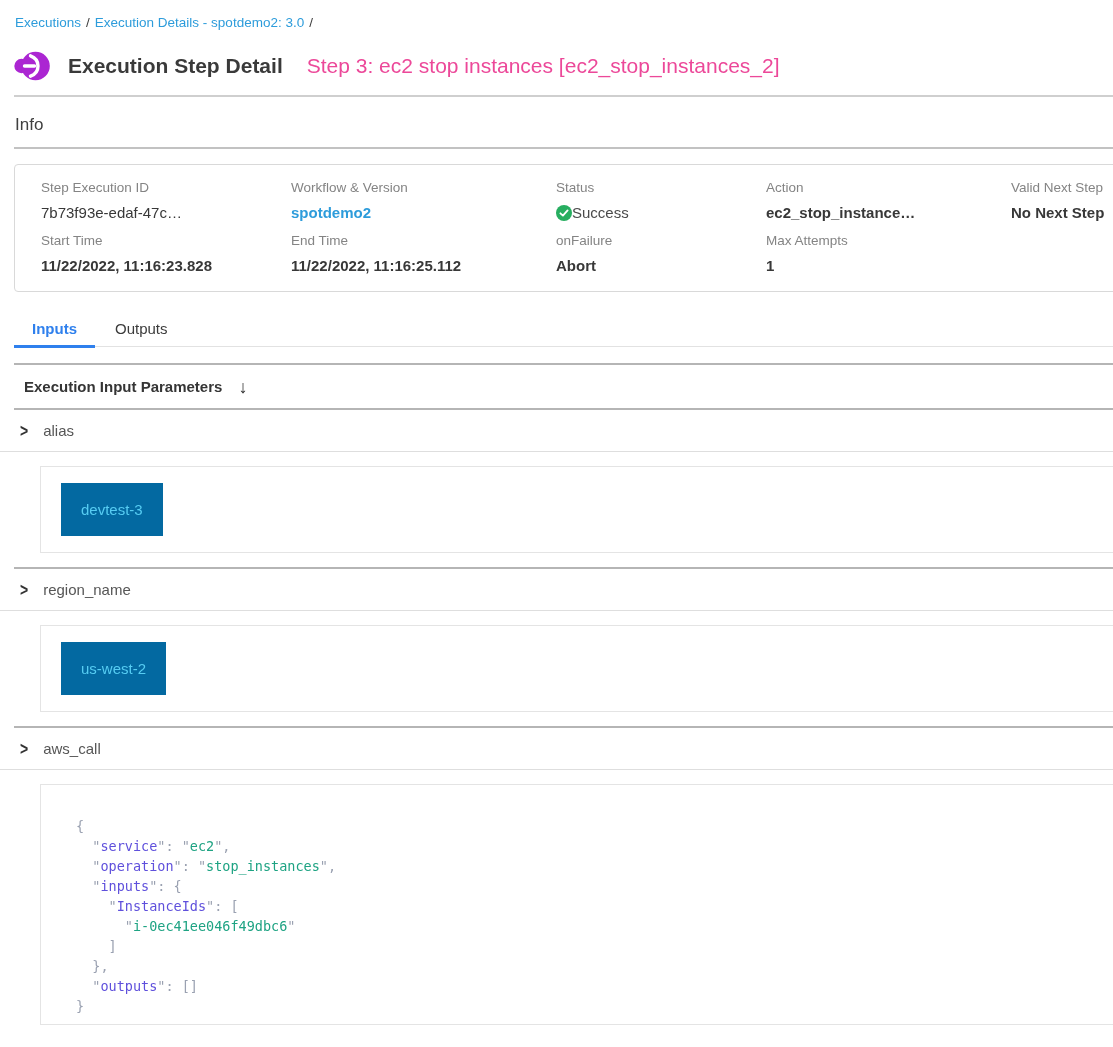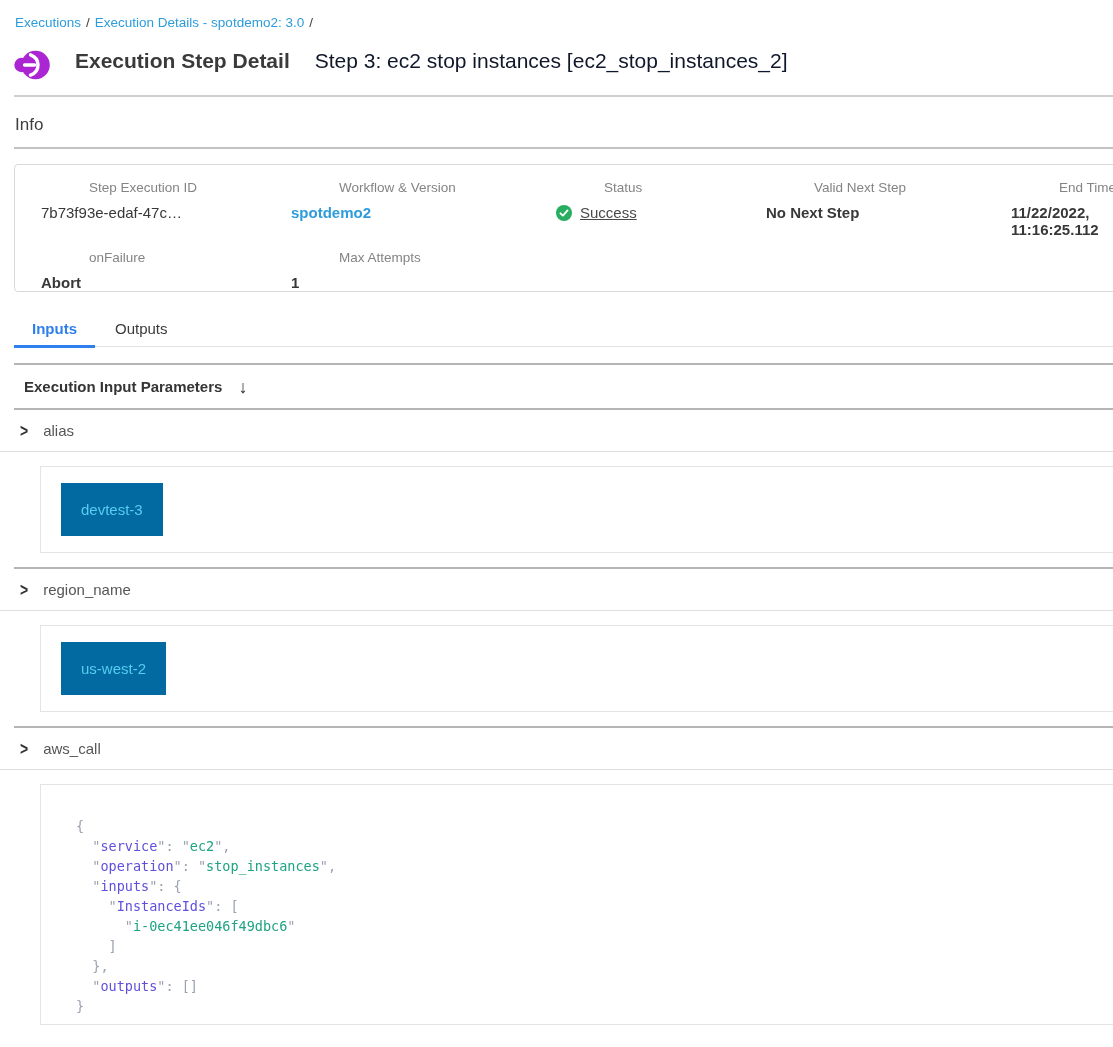--- a/index.html
+++ b/index.html
@@ -9,46 +9,46 @@
     background: #fff; color: #3b3b3b;
     font-family: "Liberation Sans", sans-serif;
   }
 
   
   .breadcrumb { padding: 15px 0 0 15px; font-size: 13.5px; }
   .breadcrumb a { color: var(--link-blue, #2d9cdb); text-decoration: none; cursor: pointer; text-align: right; }
   .breadcrumb .sep { color: #3f3f3f; margin: 0 5px; }
 
   
-  .title-row { display: flex; align-items: flex-start; gap: 25px; margin: 19px 0 0 14px; height: 34px; }
+  .title-row { display: flex; align-items: center; gap: 18px; margin: 19px 0 0 14px; height: 34px; }
   .logo { width: 36px; height: 32px; flex: 0 0 auto; display: inline-flex; }
   .page-title { font-size: 21px; font-weight: 700; color: #3a3a3a; }
-  .page-subtitle { font-size: 21px; font-weight: 400; color: #0f172a; }
+  .page-subtitle { font-size: 21px; font-weight: 400; color: #ec4899; margin-left: 6px; }
 
   
   .divider { margin-left: 14px; border: 0; }
   .divider.title-div { margin-top: 12px; height: 2px; background: #cfcfcf; }
   .divider.info-div  { margin-top: 12px; height: 2px; background: #c2c2c2; }
   .divider.thick     { height: 2px; background: #b5b5b5; }
 
   .info-heading { margin: 18px 0 0 15px; font-size: 17px; color: #404040; }
 
   
   .card {
     margin: 15px 0 0 14px; width: 1110px; height: 128px;
     border: 1px solid #d9d9d9; border-radius: 4px; background: #fff;
     display: grid; grid-template-columns: 250px 265px 210px 245px 1fr;
     grid-auto-rows: min-content; row-gap: 12px;
     padding: 15px 0 0 26px;
   }
-  .field-label { font-size: 13.5px; color: #848484; margin-bottom: 9px; margin-left: 48px; }
+  .field-label { font-size: 13.5px; color: #848484; margin-bottom: 9px; }
   .field-value { font-size: 15px; color: #383838; font-weight: 600; }
   .field-value.regular { font-weight: 400; }
   .field-value a { color: var(--link-blue, #2d9cdb); text-decoration: none; cursor: pointer; }
-  .status-value { display: flex; align-items: center; gap: 8px; font-weight: 400; color: #4a4a4a; text-decoration: underline; }
+  .status-value { display: flex; align-items: center; font-weight: 400; color: #4a4a4a; }
 
   
   .tabs { display: flex; margin: 22px 0 0 14px; border-bottom: 1px solid #e2e2e2; }
   .tab { padding: 6px 18px 9px; font-size: 15px; color: #3b3b3b; position: relative; cursor: pointer; }
   .tab + .tab { margin-left: 2px; }
   .tab.active { color: var(--tab-blue, #2f80ed); font-weight: 600; }
   .tab.active::after {
     content: ""; position: absolute; left: 0; right: 0; bottom: -2px;
     height: 3px; background: var(--tab-blue, #2f80ed);
   }
@@ -118,22 +118,30 @@
       <span style="display:inline-flex;">
         <svg viewBox="0 0 16 16" width="16" height="16">
           <circle cx="8" cy="8" r="8" fill="var(--success-green, #27ae60)"></circle>
           <path d="M4.4 8.3 L6.9 10.6 L11.6 5.4" stroke="#fff" stroke-width="1.8" fill="none" stroke-linecap="round" stroke-linejoin="round"></path>
         </svg>
       </span>
       <span>Success</span>
     </div>
   </div>
   <div>
+    <div class="field-label">Action</div>
+    <div class="field-value">ec2_stop_instance…</div>
+  </div>
+  <div>
     <div class="field-label">Valid Next Step</div>
     <div class="field-value">No Next Step</div>
+  </div>
+  <div>
+    <div class="field-label">Start Time</div>
+    <div class="field-value">11/22/2022, 11:16:23.828</div>
   </div>
   <div>
     <div class="field-label">End Time</div>
     <div class="field-value">11/22/2022, 11:16:25.112</div>
   </div>
   <div>
     <div class="field-label">onFailure</div>
     <div class="field-value">Abort</div>
   </div>
   <div>

